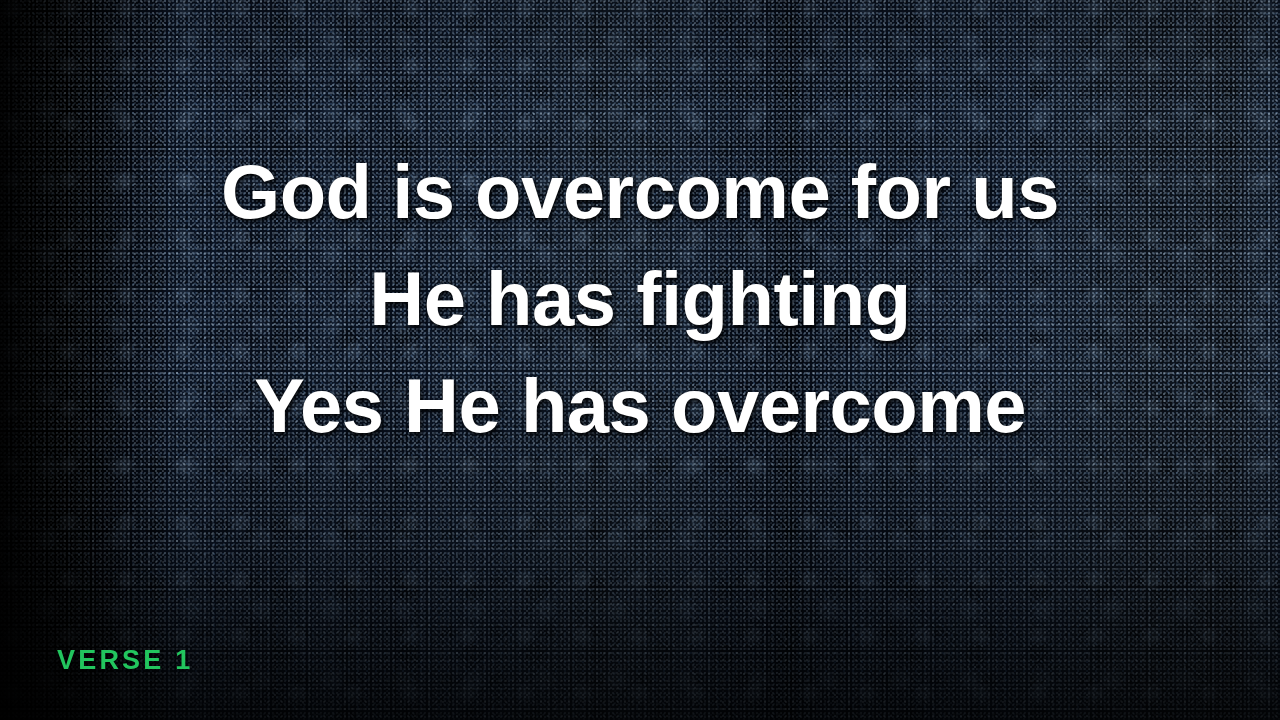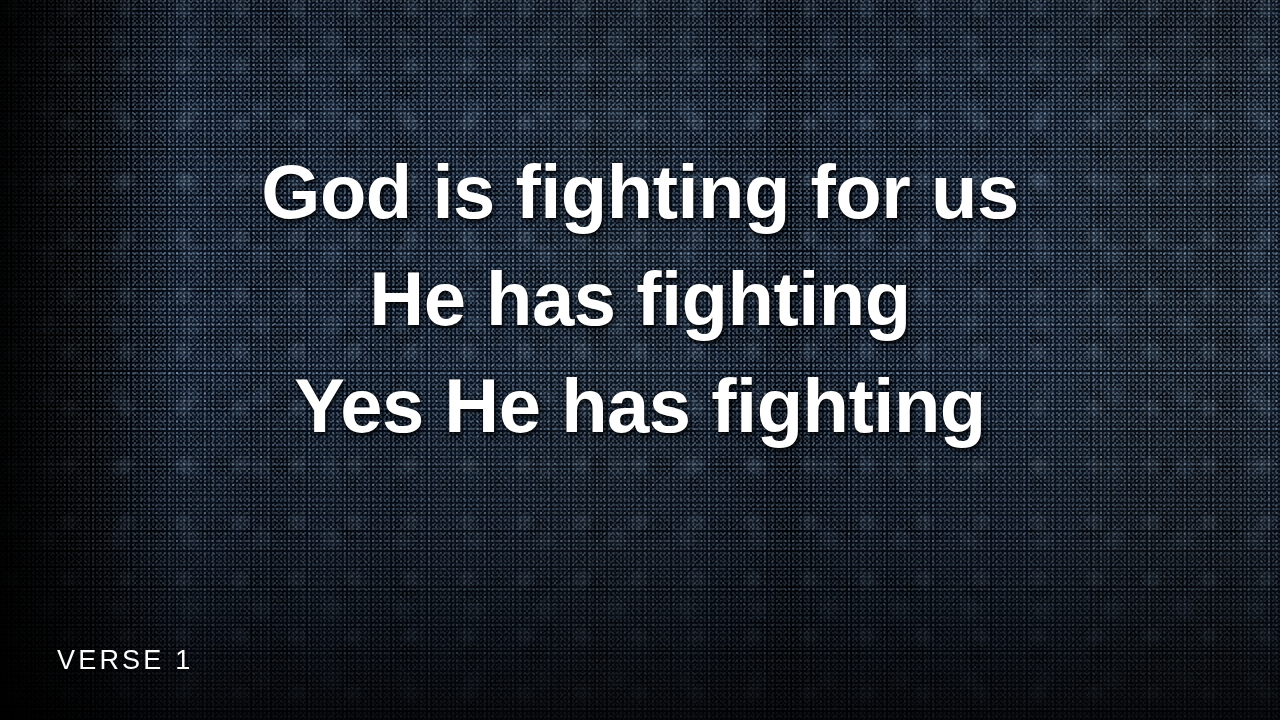--- a/index.html
+++ b/index.html
@@ -187,43 +187,43 @@
       2px 3px 4px rgba(0,0,0,0.62),
       0 1px 2px rgba(0,0,0,0.50),
       1px 1px 7px rgba(0,0,0,0.35);
   }
 
   
   #verse-label {
     position: absolute;
     left: 57px;
     top: 645px;
-    color: #ffffff;
+    color: #22c55e;
     font-size: 27px;
-    font-weight: 400;
+    font-weight: 700;
     letter-spacing: 3.2px;
     text-transform: uppercase;
     z-index: 5;
     text-shadow: 0 1px 3px rgba(0,0,0,0.55);
   }
 </style>
 </head>
 <body>
 
 <div id="stage">
 
   <div class="bg-layer" id="bg-base"></div>
   <div class="bg-layer" id="bg-streaks"></div>
   <div class="bg-layer" id="bg-mottle"></div>
   <div class="bg-layer" id="bg-grain-a"></div>
   <div class="bg-layer" id="bg-grain-b"></div>
   <div class="bg-layer" id="bg-grain-c"></div>
   <div class="bg-layer" id="bg-vignette"></div>
 
   <div id="lyrics">
-    <span class="lyric-line">God is fighting for us</span>
+    <span class="lyric-line">God is overcome for us</span>
     <span class="lyric-line">He has fighting</span>
-    <span class="lyric-line">Yes He has fighting</span>
+    <span class="lyric-line">Yes He has overcome</span>
   </div>
 
   <div id="verse-label">VERSE 1</div>
 
 </div>
 
 </body></html>

